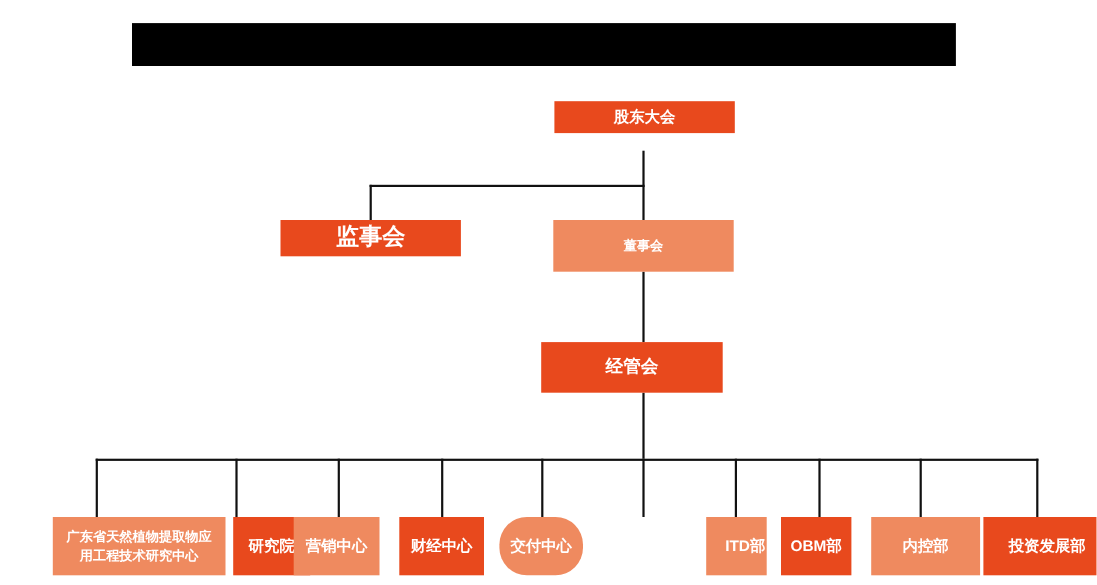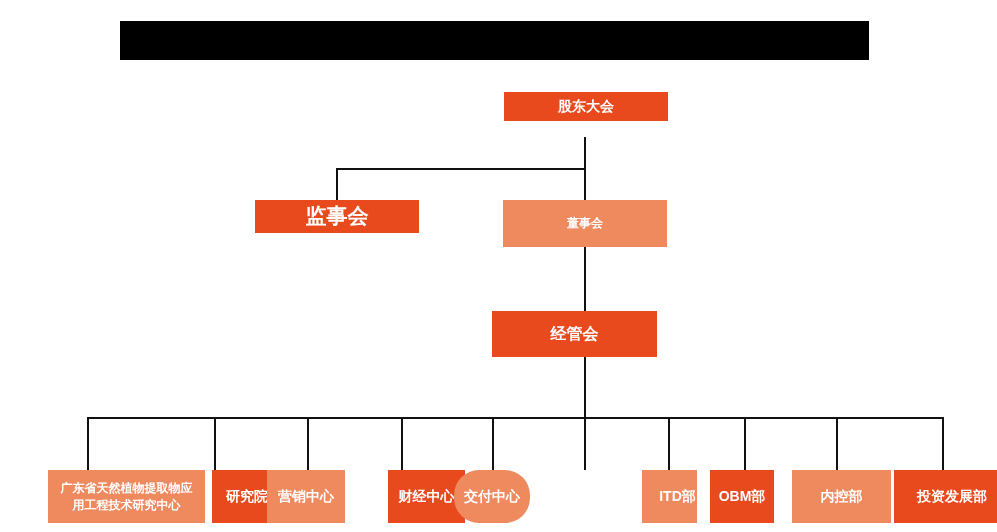--- a/index.html
+++ b/index.html
@@ -50,21 +50,21 @@
   .d1  { left: 87px; }  .d2  { left: 214px; } .d3  { left: 307px; }
   .d4  { left: 401px; } .d5  { left: 492px; } .d6  { left: 584px; }
   .d7  { left: 668px; } .d8  { left: 744px; } .d9  { left: 836px; }
   .d10 { left: 942px; }
 
   
   .dept { top: 470px; height: 53px; font-size: 14px; }
   .b1  { left: 4px;   width: 157px; font-size: 12px; padding: 0 10px; margin-left: 44px; }
   .b2  { left: 178px; width: 70px; margin-left: 34px; }
   .b3  { left: 267px; width: 78px; }
-  .b4  { left: 363px; width: 77px; margin-left: 25px; }
+  .b4  { left: 363px; width: 77px; }
   .b5  { left: 454px; width: 76px; border-radius: 25px; }
   .b6  { left: 543px; width: 85px; }
   .b7  { left: 642px; width: 55px; padding-left: 16px; }
   .b8  { left: 710px; width: 64px; }
   .b9  { left: 792px; width: 99px; }
   .b10 { left: 894px; width: 116px; }
 </style>
 </head>
 <body>
 

